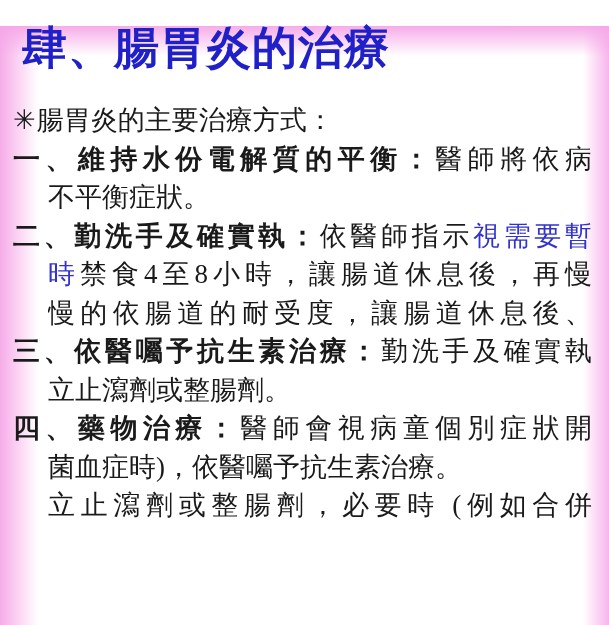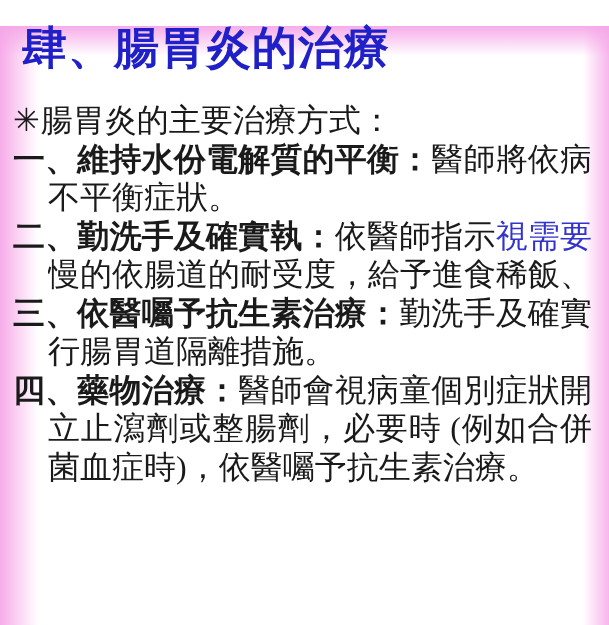--- a/index.html
+++ b/index.html
@@ -25,21 +25,21 @@
     font-size: 45px;
     line-height: 52px;
     color: #2020c8;
     letter-spacing: 1px;
     white-space: nowrap;
   }
 
   .body-text {
     margin: 23px 17px 0 13px;
     font-family: "Liberation Serif", "DejaVu Serif", serif;
-    font-size: 32px;
+    font-size: 27px;
     color: #1a1a1a;
   }
 
   .line {
     line-height: 38.5px;
     height: 38.5px;
     white-space: nowrap;
   }
   .line.just {
     white-space: normal;
@@ -68,23 +68,24 @@
   <h1 class="title">肆、腸胃炎的治療</h1>
 
   <div class="body-text">
 
     <div class="line"><span class="star">✳</span><span>腸胃炎的主要治療方式：</span></div>
 
     <div class="line just"><span class="b">一、維持水份電解質的平衡：</span><span>醫師將依病</span></div>
     <div class="line cont"><span>不平衡症狀。</span></div>
 
     <div class="line just"><span class="b">二、勤洗手及確實執：</span><span>依醫師指示</span><span class="link">視需要暫</span></div>
-    <div class="line just cont"><span>慢的依腸道的耐受度，給予進食稀飯、</span></div>
+    <div class="line just cont"><span class="link">時</span><span>禁食4至8小時，讓腸道休息後，再慢</span></div>
+    <div class="line just cont"><span>慢的依腸道的耐受度，讓腸道休息後、</span></div>
 
     <div class="line just"><span class="b">三、依醫囑予抗生素治療：</span><span>勤洗手及確實執</span></div>
-    <div class="line cont"><span>行腸胃道隔離措施。</span></div>
+    <div class="line cont"><span>立止瀉劑或整腸劑。</span></div>
 
     <div class="line just"><span class="b">四、藥物治療：</span><span>醫師會視病童個別症狀開</span></div>
+    <div class="line cont"><span>菌血症時)，依醫囑予抗生素治療。</span></div>
     <div class="line just cont"><span>立止瀉劑或整腸劑，必要時 (例如合併</span></div>
-    <div class="line cont"><span>菌血症時)，依醫囑予抗生素治療。</span></div>
 
   </div>
 </div>
 
 </body></html>

